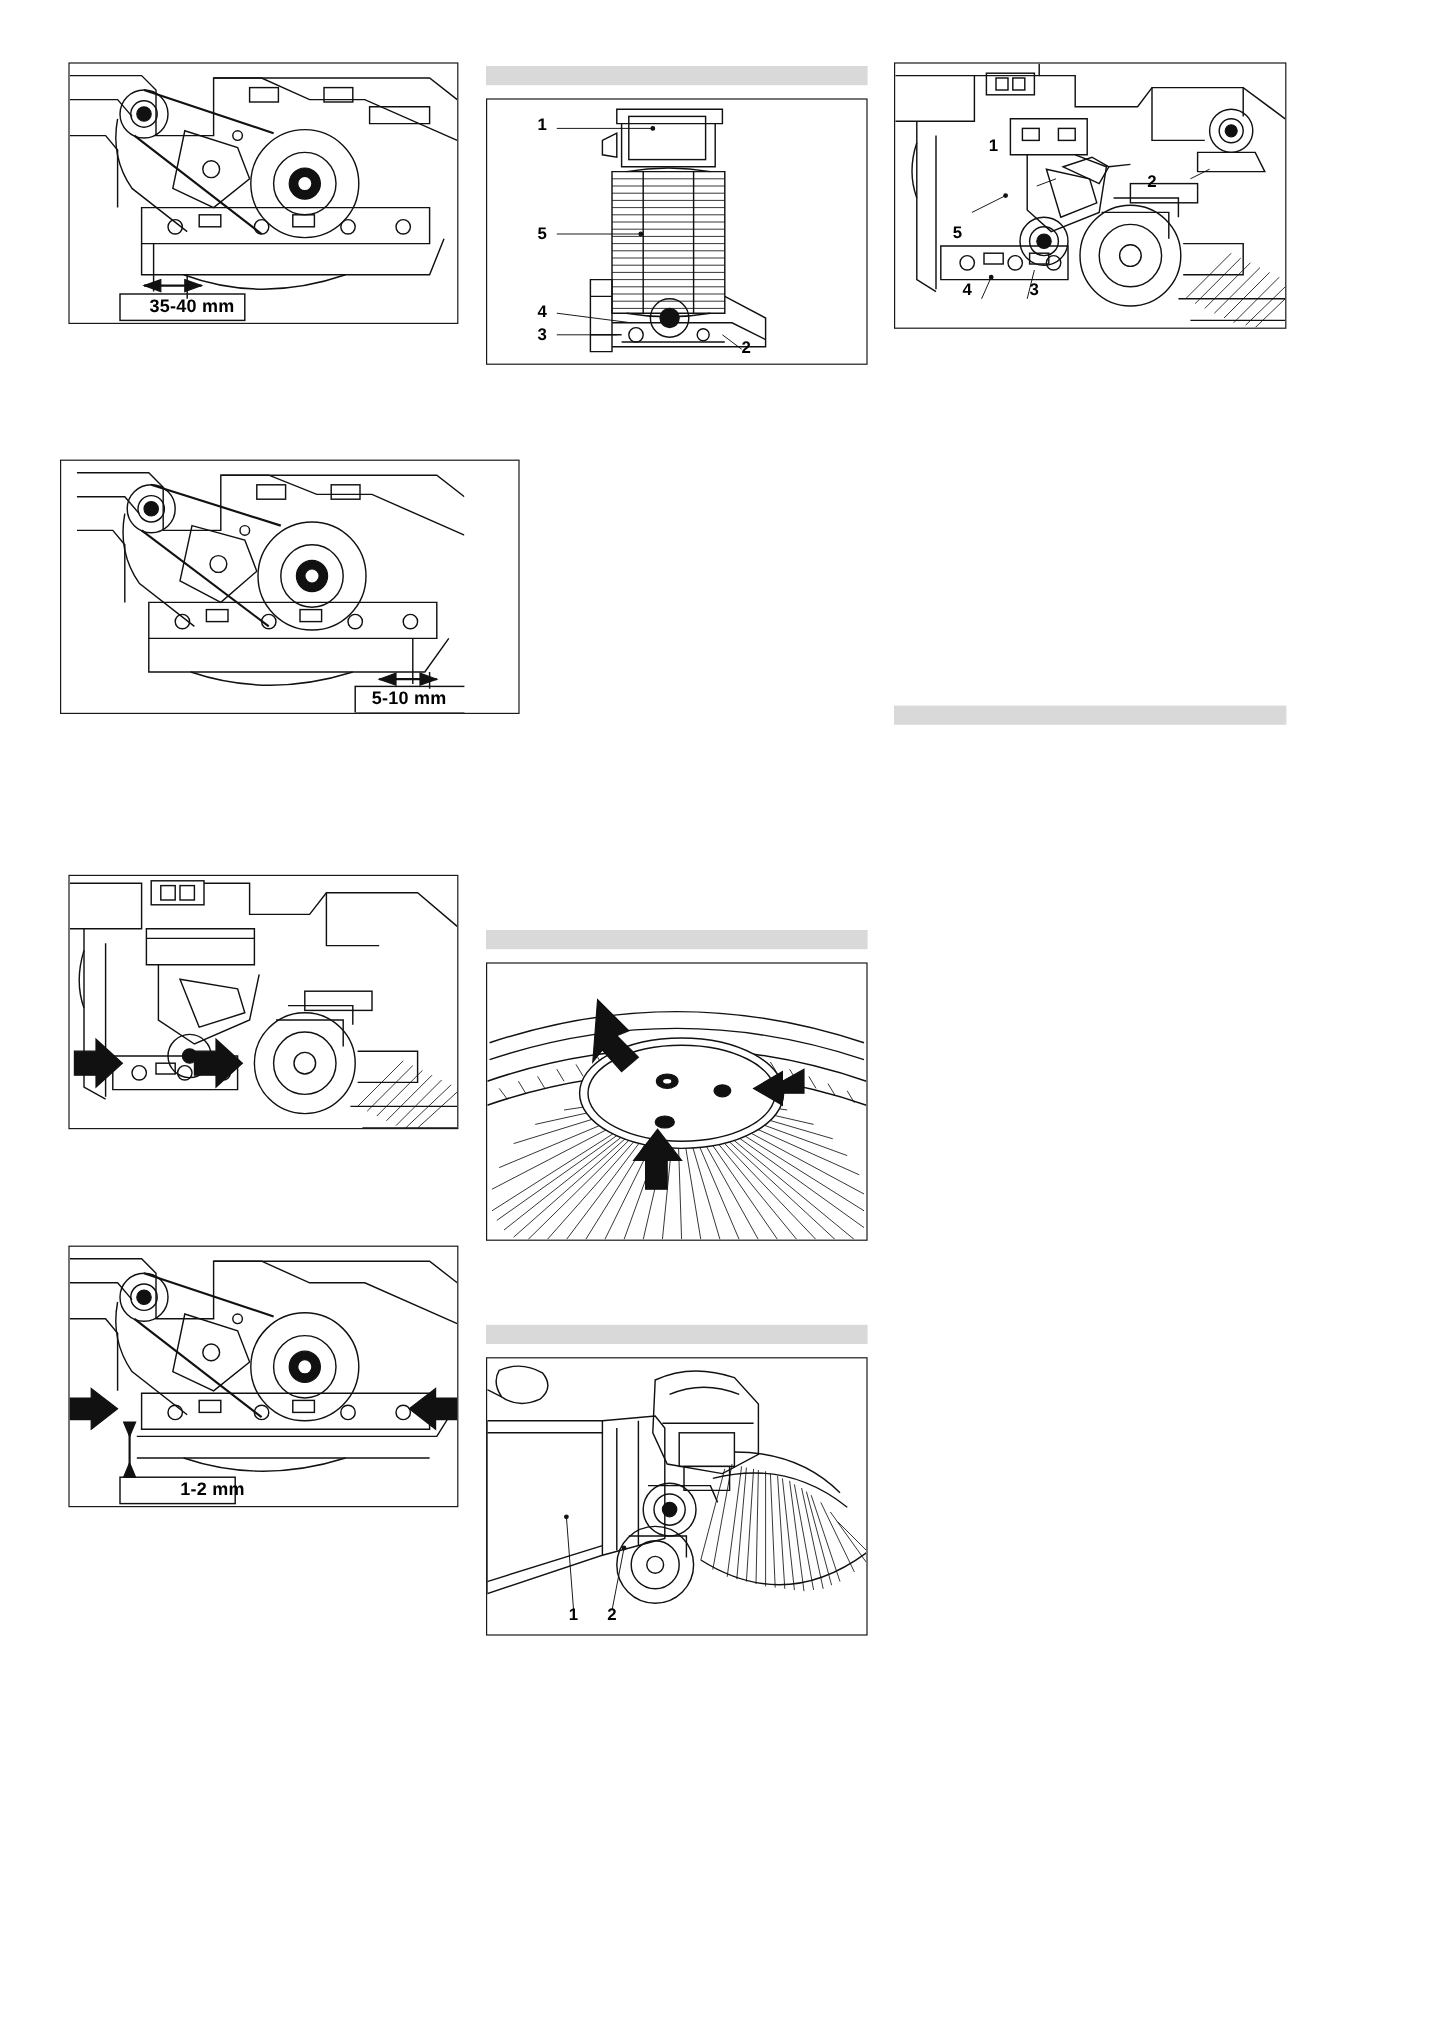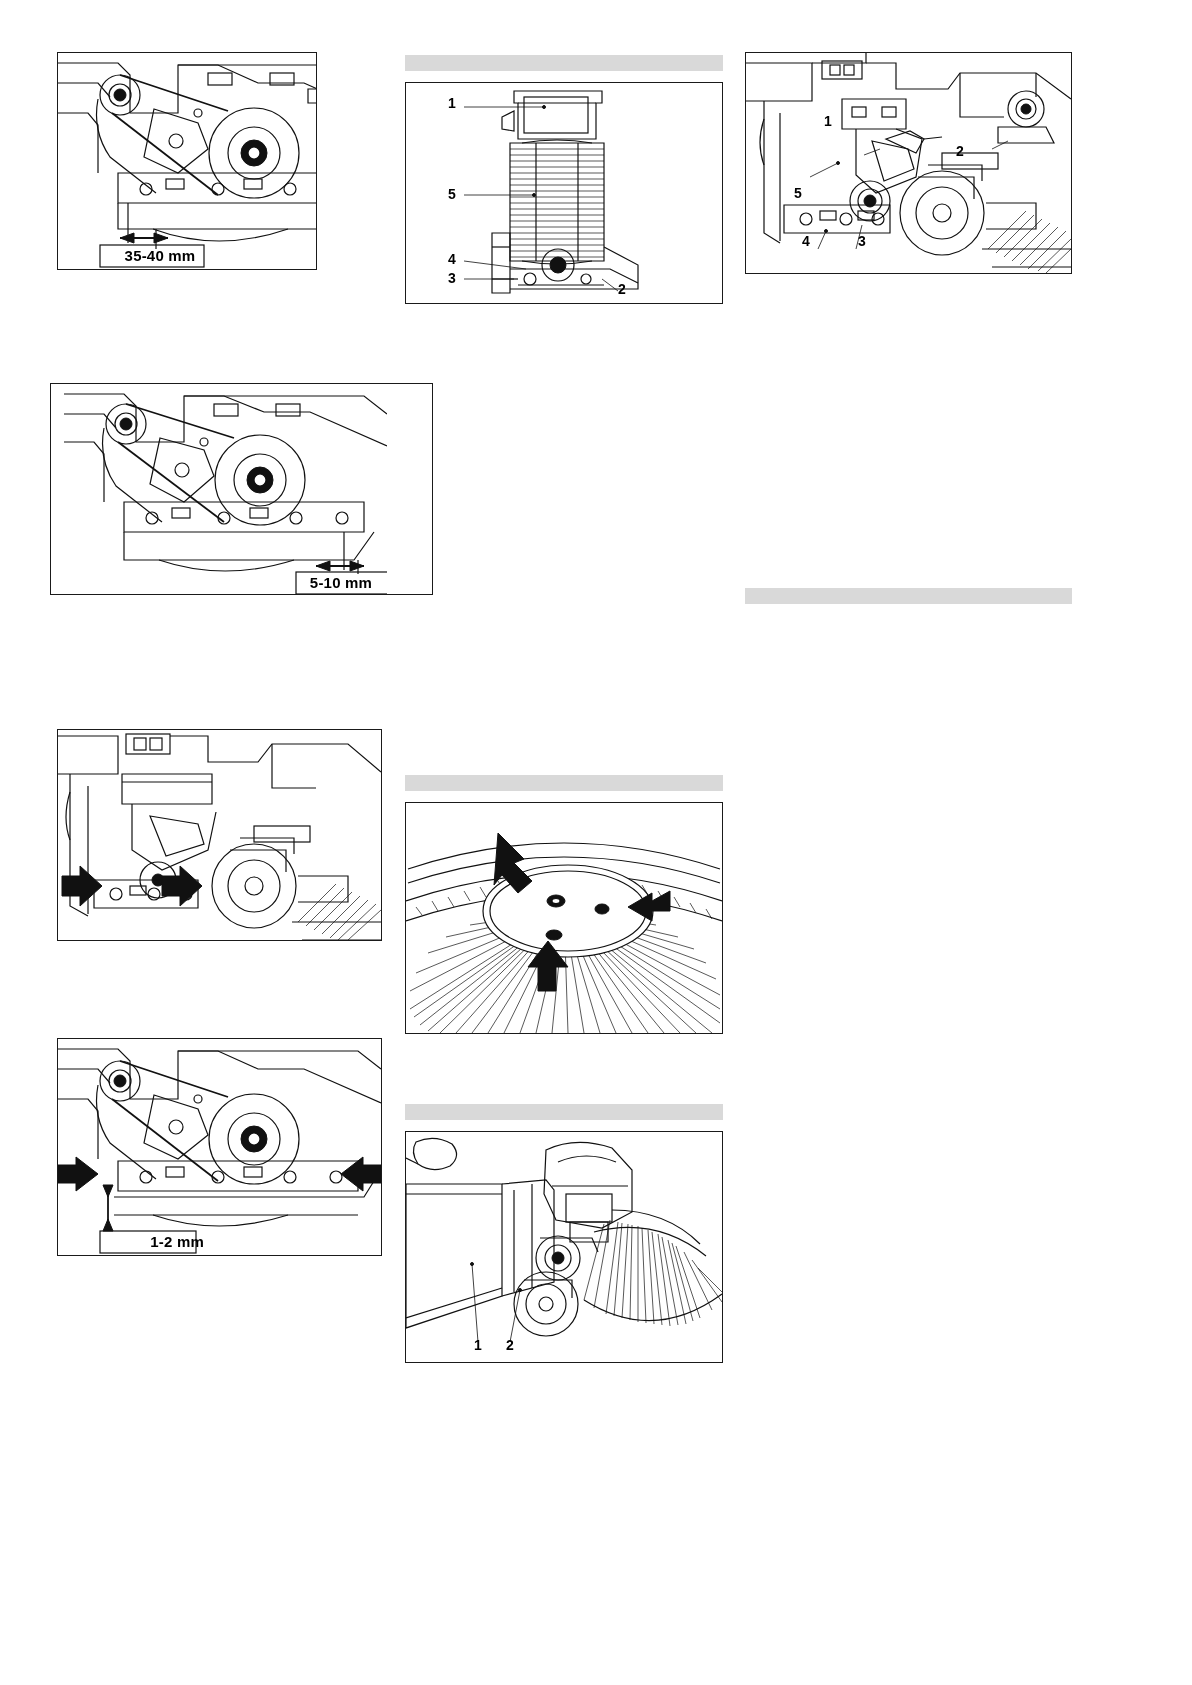--- a/index.html
+++ b/index.html
@@ -52,21 +52,21 @@
   .lnth { fill: none; stroke: #111; stroke-width: 0.8; }
   .fillw { fill: #ffffff; stroke: #111; stroke-width: 1.2; }
   .fillk { fill: #111; stroke: #111; stroke-width: 1; }
   .hatch { stroke: #111; stroke-width: 0.7; fill: none; }
 </style>
 </head>
 <body>
 
 <div class="page">
 
-  <div class="fig" style="left:57px; top:52px; width:260px; height:218px;">
+  <div class="fig" style="left:57px; top:52px; width:325px; height:218px;">
     <svg width="323" height="216" viewBox="0 0 323 216">
 
       <path class="ln" d="M0 10 L60 10 L72 22 L72 60 L120 60 L120 12 L300 12 L323 30"></path>
       <path class="ln" d="M0 30 L40 30 L52 44"></path>
       <path class="ln" d="M120 12 L160 12 L200 30 L246 30 L323 64"></path>
       <path class="ln" d="M0 60 L30 60 L40 72 L40 120"></path>
 
       <circle class="ln" cx="196" cy="100" r="45"></circle>
       <circle class="ln" cx="196" cy="100" r="26"></circle>
       <circle class="fillk" cx="196" cy="100" r="13"></circle>

